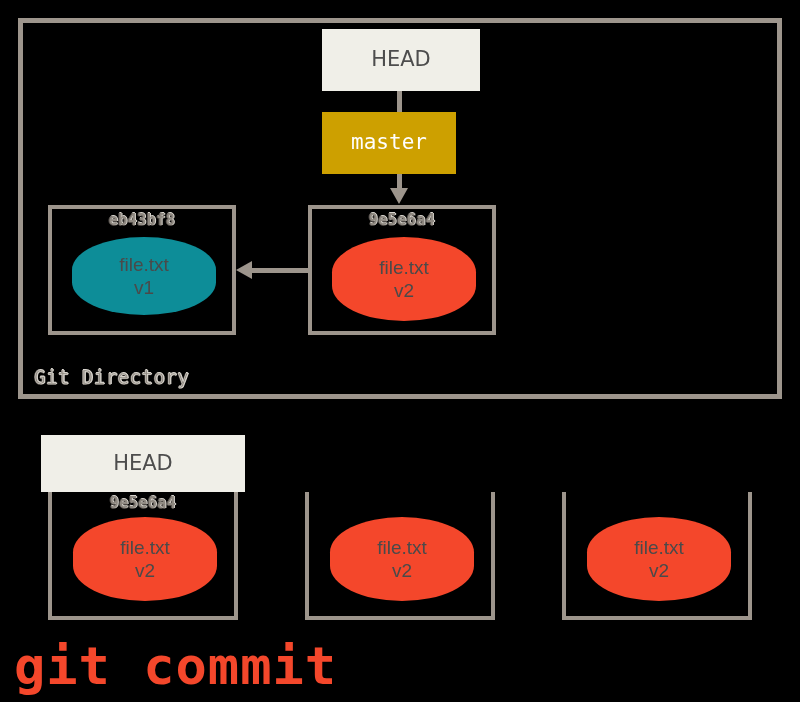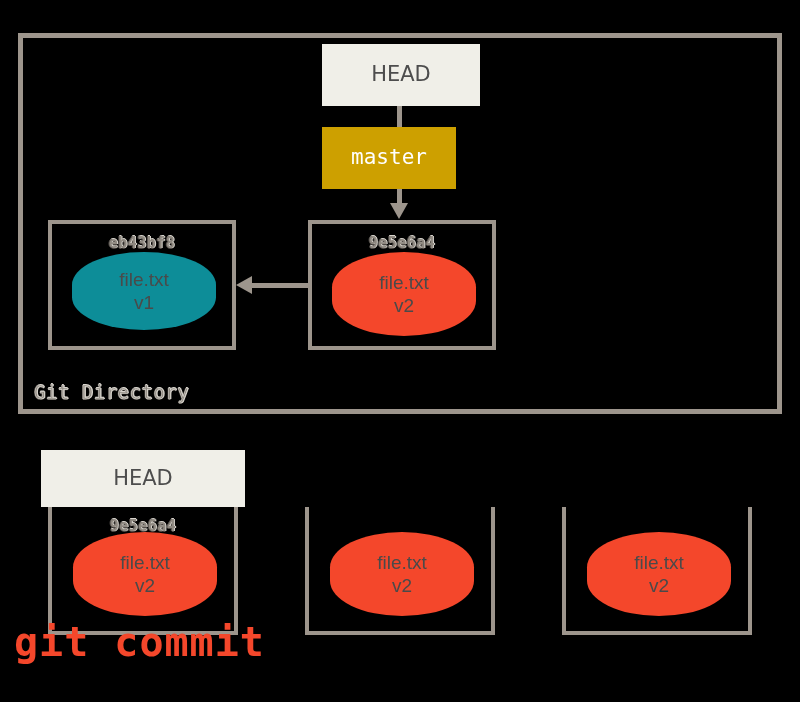--- a/index.html
+++ b/index.html
@@ -13,21 +13,21 @@
   }
   #stage {
     position: relative;
     width: 800px;
     height: 702px;
     background: #000000;
     overflow: hidden;
   }
 
   
-  .abs { position: absolute; box-sizing: border-box; margin-top: 15px; }
+  .abs { position: absolute; box-sizing: border-box; }
 
   
   .repo-frame {
     left: 18px;
     top: 18px;
     width: 764px;
     height: 381px;
     border: 5px solid #9d958c;
     background: transparent;
   }
@@ -98,21 +98,21 @@
 
   
   .commit-box {
     border: 4px solid #9d958c;
     background: transparent;
   }
   .commit-hash {
     position: absolute;
     left: 0;
     right: 0;
-    top: 10px;
+    top: 2px;
     text-align: center;
     font-size: 15px;
     font-weight: bold;
     letter-spacing: 0.5px;
     color: #8e8880;
     text-shadow:
        1px 0 0 #d9d5ce,
       -1px 0 0 #4f4a46,
        0 1px 0 #4f4a46,
        0 -1px 0 #d9d5ce;
@@ -157,22 +157,22 @@
 
   .area-body {
     border: 4px solid #9d958c;
     border-top: none;
     background: transparent;
   }
 
   
   .command {
     left: 14px;
-    top: 604px;
-    font-size: 40px;
+    top: 636px;
+    font-size: 52px;
     font-weight: bold;
     letter-spacing: 1px;
     color: #f4472b;
     font-family: "DejaVu Sans Mono", monospace;
     white-space: nowrap;
   }
 </style>
 </head>
 <body>
 

